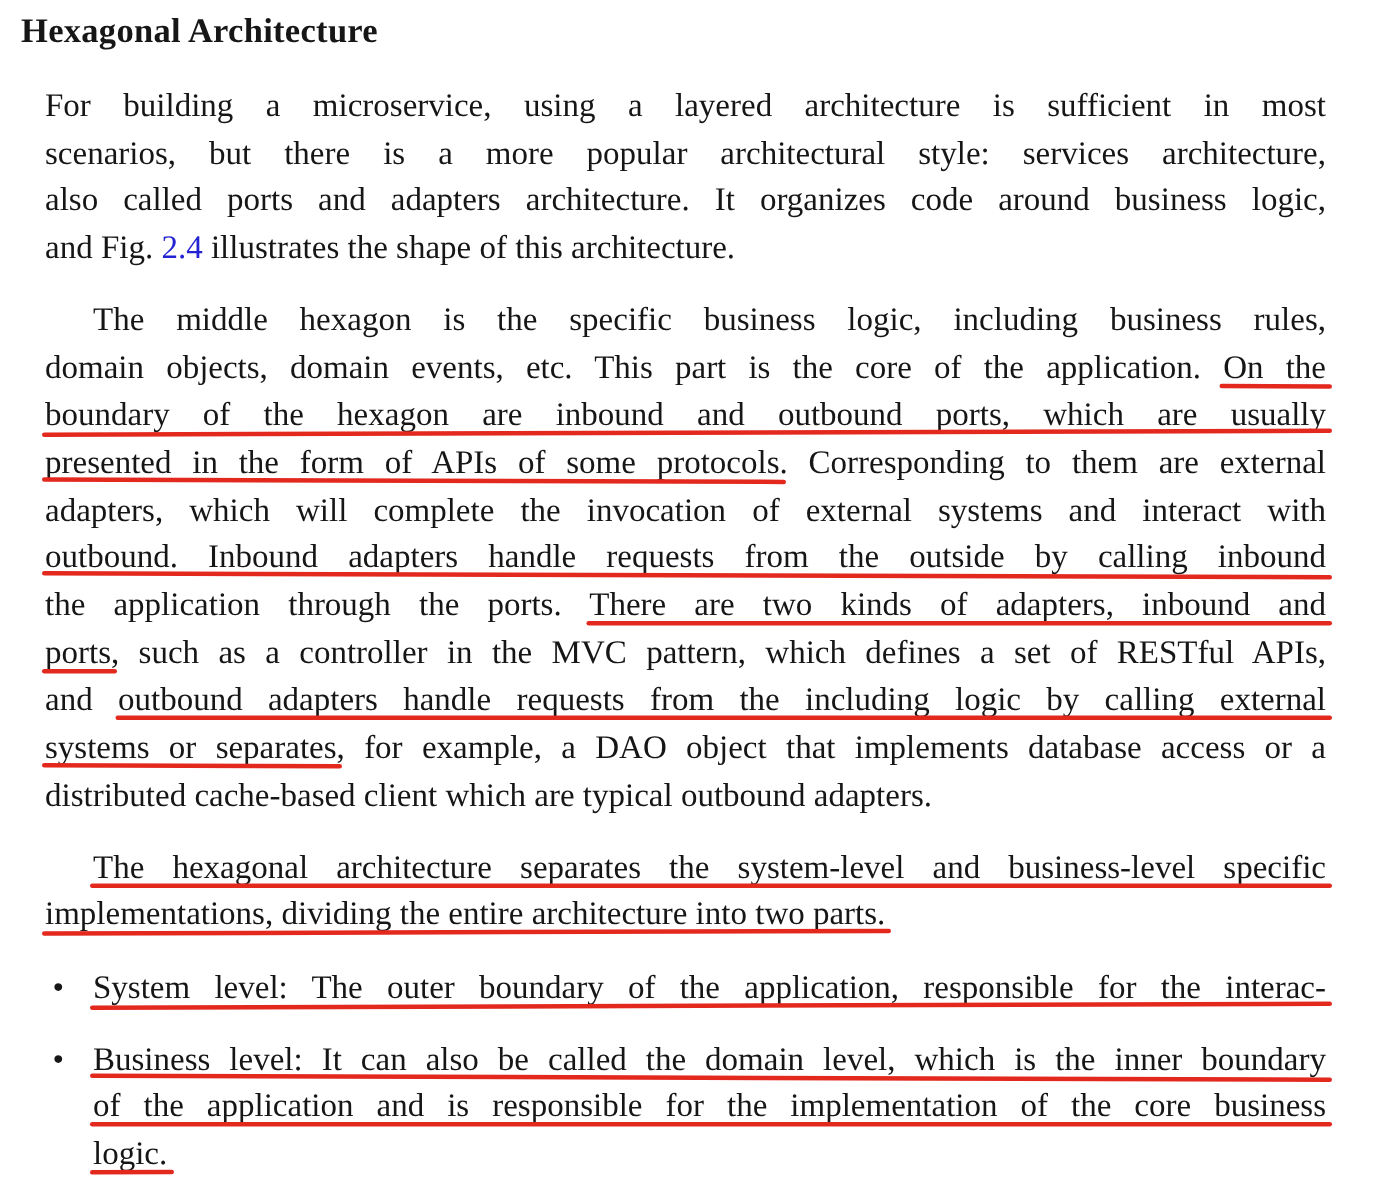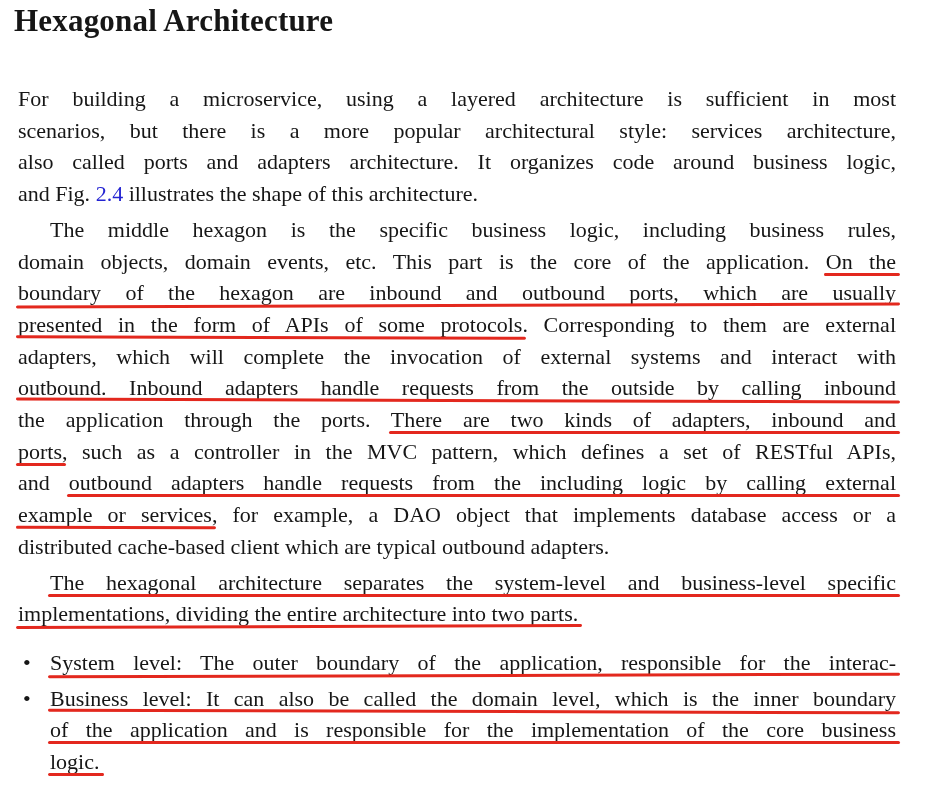--- a/index.html
+++ b/index.html
@@ -12,27 +12,27 @@
   body{width:926px;height:801px;overflow:hidden;}
   .page{
     box-sizing:border-box;
     width:926px;height:801px;
     padding:6px 26px 0 14px;
     font-family:"Liberation Serif","DejaVu Serif",serif;
     color:var(--ink);
     font-size:22px;
   }
   h1.title{
-    font-size:31px;
+    font-size:23px;
     line-height:30px;
-    margin:0 0 47px 0;
+    margin:0 0 18px 0;
     font-weight:bold;
     letter-spacing:0.2px;
   }
-  .block{margin:4px;}
+  .block{margin:16px;}
   .block.list-start{margin-top:17px;}
   .line{
     line-height:31.7px;
     position:relative;
     min-height:31.7px;
   }
   .line.just{text-align:justify;text-align-last:justify;}
   .line.indent{text-indent:32px;}
   .block.bullet .line{padding-left:32px;}
   .marker{
@@ -71,21 +71,21 @@
       <div class="block paragraph">
         <div class="line just indent"><span class="seg plain">The middle hexagon is the specific business logic, including business rules,</span></div>
         <div class="line just"><span class="seg plain">domain objects, domain events, etc. This part is the core of the application. </span><span class="seg red" style="--tilt: 0.18deg;">On the</span></div>
         <div class="line just"><span class="seg red" style="--tilt: -0.18deg;">boundary of the hexagon are inbound and outbound ports, which are usually</span></div>
         <div class="line just"><span class="seg red" style="--tilt: 0.18deg;">presented in the form of APIs of some protocols</span><span class="seg plain">. Corresponding to them are external</span></div>
         <div class="line just"><span class="seg plain">adapters, which will complete the invocation of external systems and interact with</span></div>
         <div class="line just"><span class="seg red" style="--tilt: 0.18deg;">outbound. Inbound adapters handle requests from the outside by calling inbound</span></div>
         <div class="line just"><span class="seg plain">the application through the ports. </span><span class="seg red" style="--tilt: 0deg;">There are two kinds of adapters, inbound and</span></div>
         <div class="line just"><span class="seg red" style="--tilt: 0deg;">ports</span><span class="seg plain">, such as a controller in the MVC pattern, which defines a set of RESTful APIs,</span></div>
         <div class="line just"><span class="seg plain">and </span><span class="seg red" style="--tilt: 0deg;">outbound adapters handle requests from the including logic by calling external</span></div>
-        <div class="line just"><span class="seg red" style="--tilt: 0.18deg;">example or services</span><span class="seg plain">, for example, a DAO object that implements database access or a</span></div>
+        <div class="line just"><span class="seg red" style="--tilt: 0.18deg;">systems or separates</span><span class="seg plain">, for example, a DAO object that implements database access or a</span></div>
         <div class="line"><span class="seg plain">distributed cache-based client which are typical outbound adapters.</span></div>
       </div>
       <div class="block paragraph">
         <div class="line just indent"><span class="seg red" style="--tilt: 0deg;">The hexagonal architecture separates the system-level and business-level specific</span></div>
         <div class="line"><span class="seg red" style="--tilt: -0.18deg;">implementations, dividing the entire architecture into two parts.</span></div>
       </div>
       <div class="block bullet list-start">
         <div class="line just"><span class="marker">•</span><span class="seg red" style="--tilt: -0.18deg;">System level: The outer boundary of the application, responsible for the interac-</span></div>
       </div>
       <div class="block bullet">

